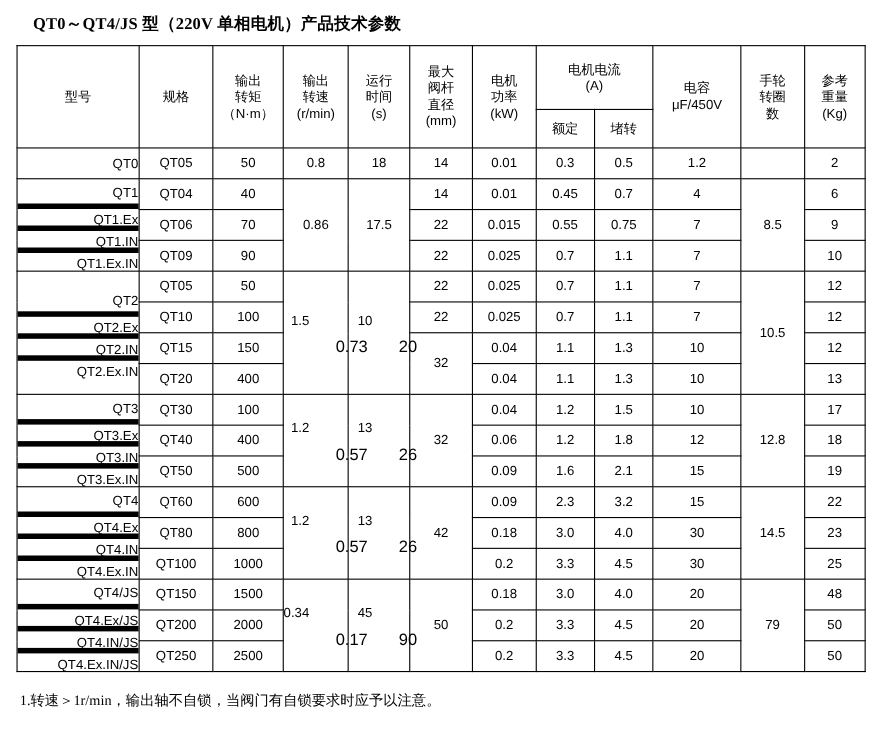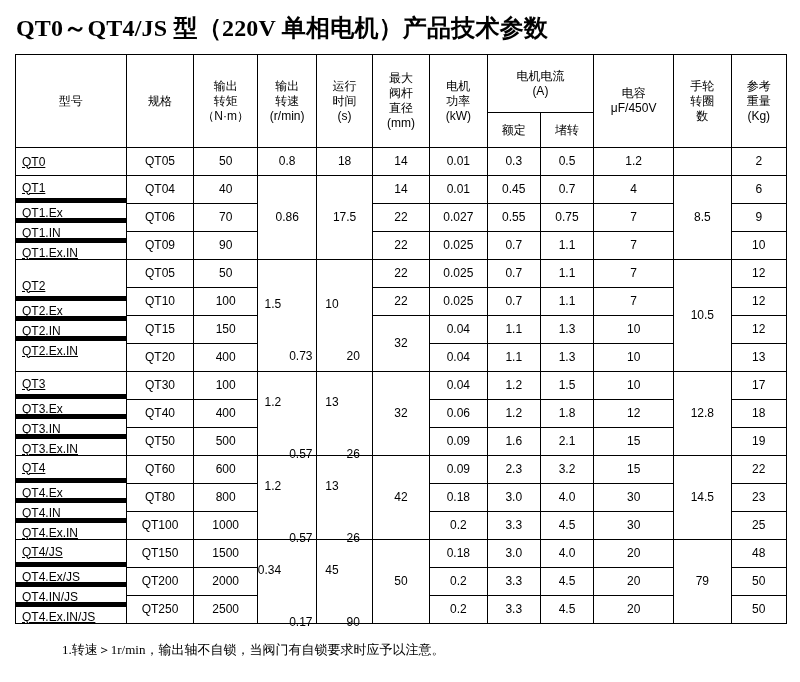--- a/index.html
+++ b/index.html
@@ -16,24 +16,24 @@
   }
   .page {
     width: 800px;
     height: 682px;
     position: relative;
     box-sizing: border-box;
     padding: 10px 14px;
   }
   .doc-title {
     font-family: "Liberation Serif", serif;
-    font-size: 24px;
+    font-size: 15px;
     font-weight: bold;
     letter-spacing: 0.2px;
-    margin: 2px 0 10px 2px;
+    margin: 2px 0 10px 16px;
   }
   table.spec {
     border-collapse: collapse;
     table-layout: fixed;
     width: 772px;
     margin-left: 1px;
     font-size: 12px;
   }
   table.spec td, table.spec th {
     border: 1px solid #000;
@@ -62,22 +62,21 @@
   td.model {
     text-align: left;
     padding: 0;
   }
   td.model .mline {
     display: block;
     padding: 3px 0 3px 6px;
     height: 20px;
     box-sizing: border-box;
     line-height: 14px;
-    text-align: left;
-    text-decoration: underline;
+    text-align: right;
   }
   td.model .mline + .mline {
     border-top: 5px solid #000000;
   }
   td.model.single .mline {
     border-top: none;
   }
   .cell {
     padding: 4px 2px;
     height: 28px;
@@ -93,23 +92,22 @@
   }
   .diag .inner {
     position: relative;
     width: 100%;
     height: 100%;
     min-height: 56px;
   }
   .diag .top {
     position: absolute;
     top: 4px;
-    left: 2px;
-    font-size: 12px;
-    margin-top: 29px;
+    left: 18px;
+    font-size: 15px;
   }
   .diag .bot {
     position: absolute;
     bottom: 4px;
     right: 6px;
     font-size: 12px;
   }
   .diag .slash {
     position: absolute;
     left: 0;
@@ -124,21 +122,20 @@
   }
   .notes {
     margin-top: 14px;
     margin-left: 4px;
     font-family: "Liberation Serif", serif;
     font-size: 13px;
     line-height: 1.85;
   }
   .notes div {
     white-space: nowrap;
-    margin-left: 44px;
   }
 </style>
 </head>
 <body>
 
 <div class="page">
 
   <div class="doc-title">QT0～QT4/JS 型（220V 单相电机）产品技术参数</div>
 
   <table class="spec">
@@ -247,21 +244,21 @@
           <td class="cell num">0.45</td>
           <td class="cell num">0.7</td>
           <td class="cell num">4</td>
           <td class="cell" rowspan="3">8.5</td>
           <td class="cell num">6</td>
         </tr>
         <tr>
           <td class="cell spec-col">QT06</td>
           <td class="cell num">70</td>
           <td class="cell" rowspan="1">22</td>
-          <td class="cell num">0.027</td>
+          <td class="cell num">0.015</td>
           <td class="cell num">0.55</td>
           <td class="cell num">0.75</td>
           <td class="cell num">7</td>
           <td class="cell num">9</td>
         </tr>
         <tr>
           <td class="cell spec-col">QT09</td>
           <td class="cell num">90</td>
           <td class="cell" rowspan="1">22</td>
           <td class="cell num">0.025</td>

